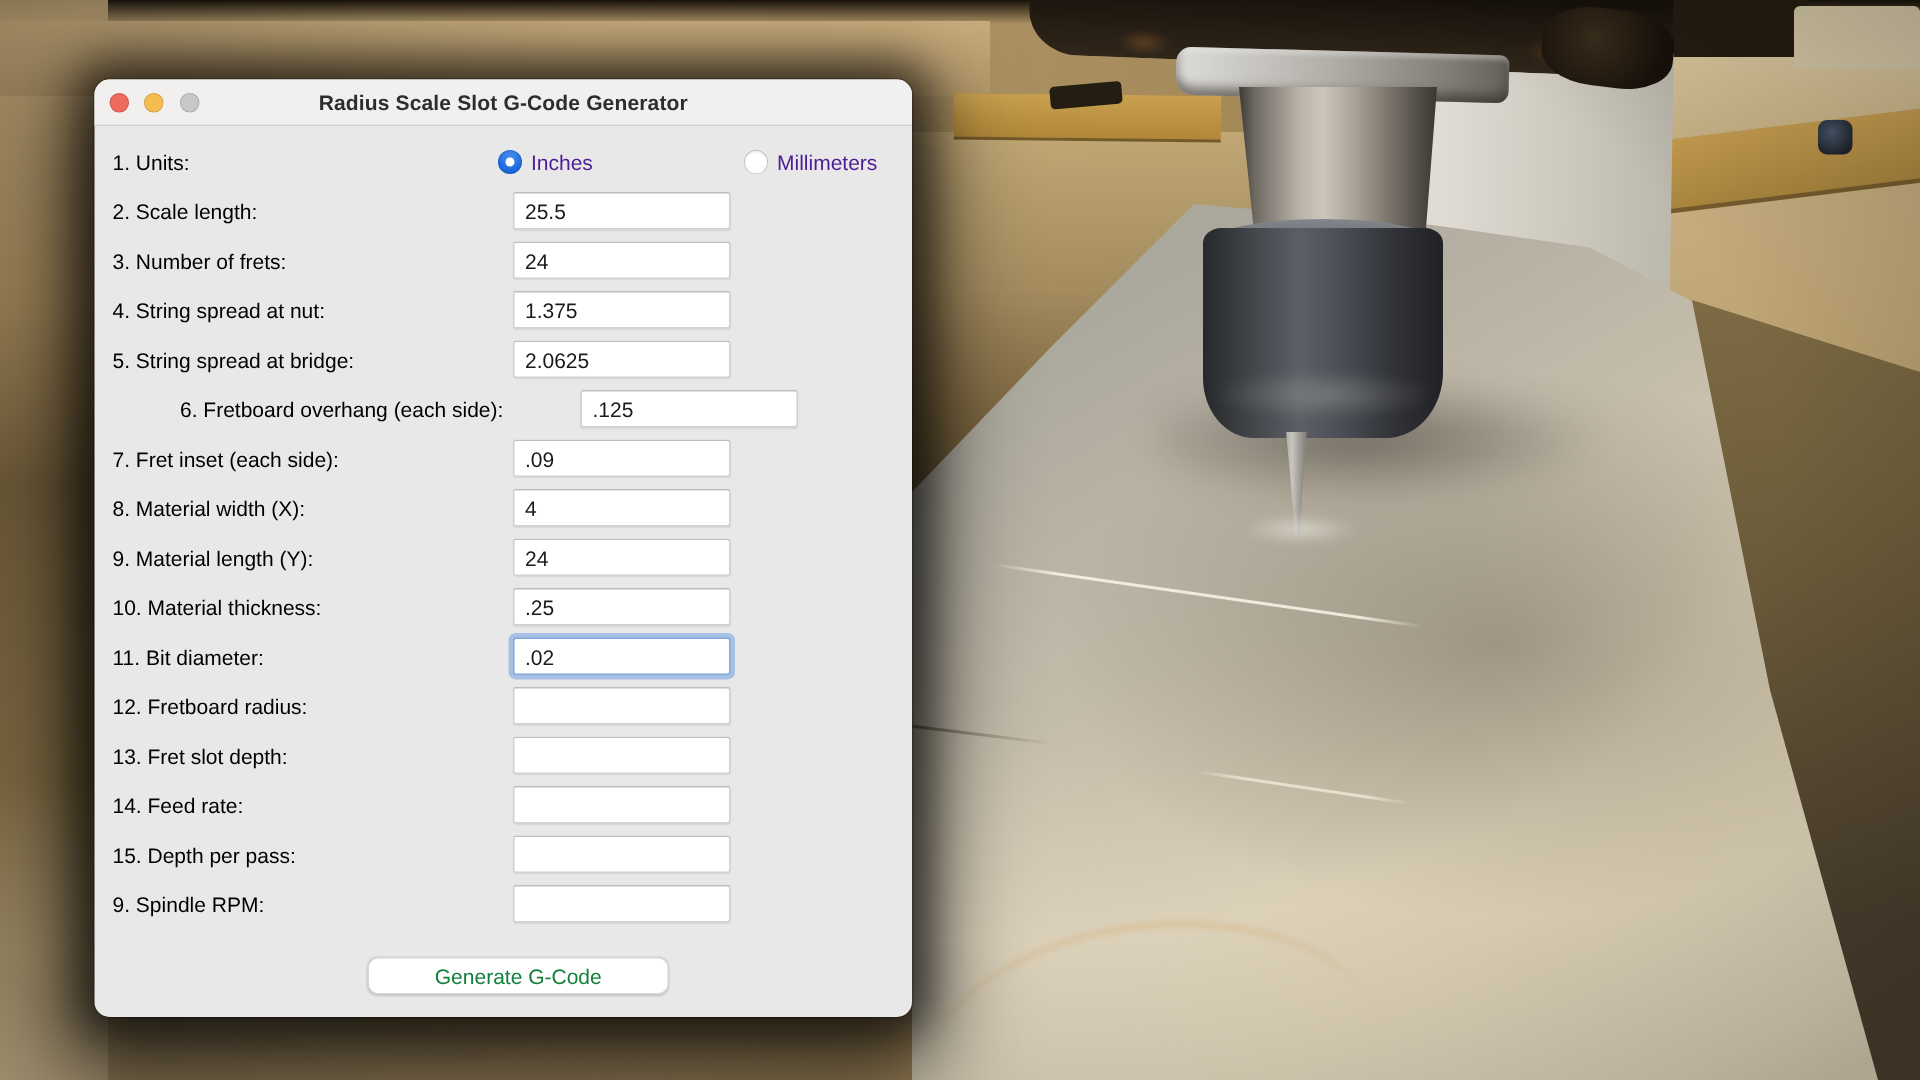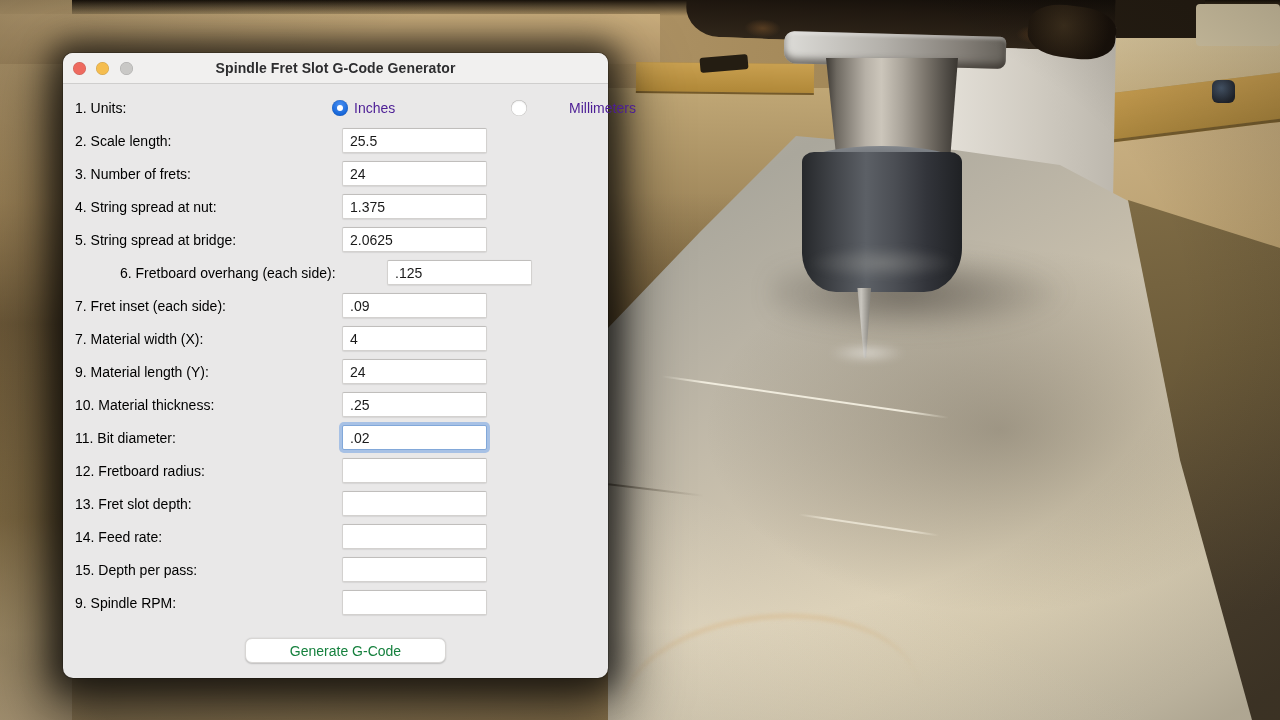--- a/index.html
+++ b/index.html
@@ -128,21 +128,21 @@
     box-shadow:0 0 0 3px rgba(150,183,227,.8);
   }
   .radio{width:16px;height:16px;border-radius:50%;display:inline-block;position:relative;flex:none;}
   .radio.on{background:radial-gradient(circle at 50% 32%, #4a90f2, #1565d8 72%);
     box-shadow:inset 0 0 1px rgba(0,0,0,.35);}
   .radio.on::after{content:"";position:absolute;left:5px;top:5px;width:6px;height:6px;border-radius:50%;background:#fff;}
   .radio.off{background:#fff;box-shadow:inset 0 1px 2px rgba(0,0,0,.12), inset 0 0 0 .5px #c8c6c4;}
   .radio-lbl{font-size:14px;color:#4c1d95;margin-left:6px;}
   #units-row .opt{position:absolute;display:flex;align-items:center;height:26px;top:0;}
   #opt-inches{left:257px;}
-  #opt-mm{left:436px;gap:36px;}
+  #opt-mm{left:421px;}
   #generate-btn{
     position:absolute;left:182px;top:585px;width:201px;height:25px;
     background:#fff;border:1px solid #d8d6d4;border-radius:7px;
     font-family:"Liberation Sans", sans-serif;font-size:14px;color:#15803d;
     box-shadow:0 .5px 1.5px rgba(0,0,0,.18);cursor:default;
   }
 </style>
 </head>
 <body>
 
@@ -180,21 +180,21 @@
   <div class="abs router-bit"></div>
   <div class="abs bit-dust"></div>
   <div class="abs vignette"></div>
 </div>
 
 <div id="window">
   <div class="titlebar">
     <span class="traffic t-close"></span>
     <span class="traffic t-min"></span>
     <span class="traffic t-zoom"></span>
-    <div class="title">Spindle Fret Slot G-Code Generator</div>
+    <div class="title">Radius Scale Slot G-Code Generator</div>
   </div>
 
   <div class="row" id="units-row" style="top:42px;">
     <span class="lbl">1. Units:</span>
     <span class="opt" id="opt-inches">
       <span class="radio on"></span>
       <span class="radio-lbl">Inches</span>
     </span>
     <span class="opt" id="opt-mm">
       <span class="radio off"></span>
@@ -227,21 +227,21 @@
     <span class="lbl">6. Fretboard overhang (each side):</span>
     <input class="field" spellcheck="false" value=".125" style="">
   </div>
 
   <div class="row" style="top: 240px;">
     <span class="lbl">7. Fret inset (each side):</span>
     <input class="field" spellcheck="false" value=".09" style="">
   </div>
 
   <div class="row" style="top: 273px;">
-    <span class="lbl">7. Material width (X):</span>
+    <span class="lbl">8. Material width (X):</span>
     <input class="field" spellcheck="false" value="4" style="">
   </div>
 
   <div class="row" style="top: 306px;">
     <span class="lbl">9. Material length (Y):</span>
     <input class="field" spellcheck="false" value="24" style="">
   </div>
 
   <div class="row" style="top: 339px;">
     <span class="lbl">10. Material thickness:</span>

